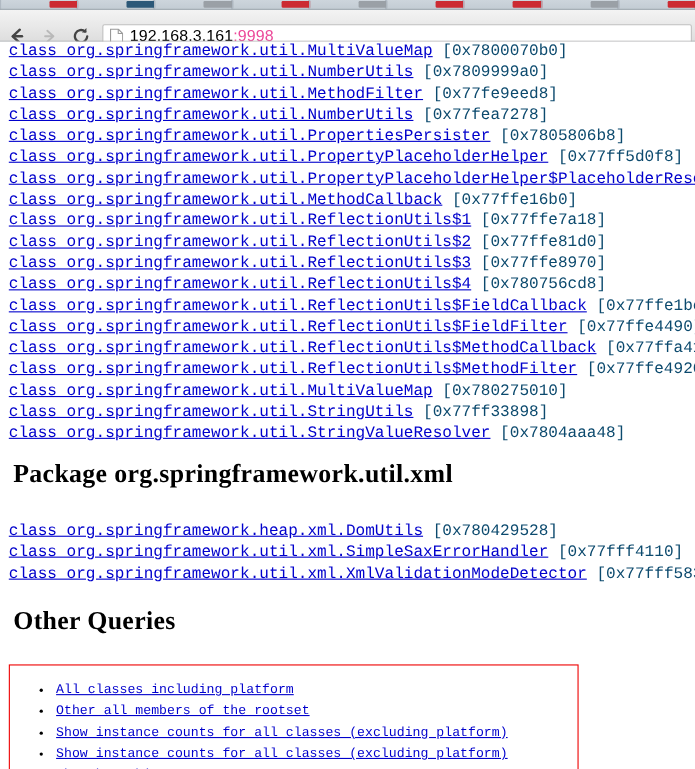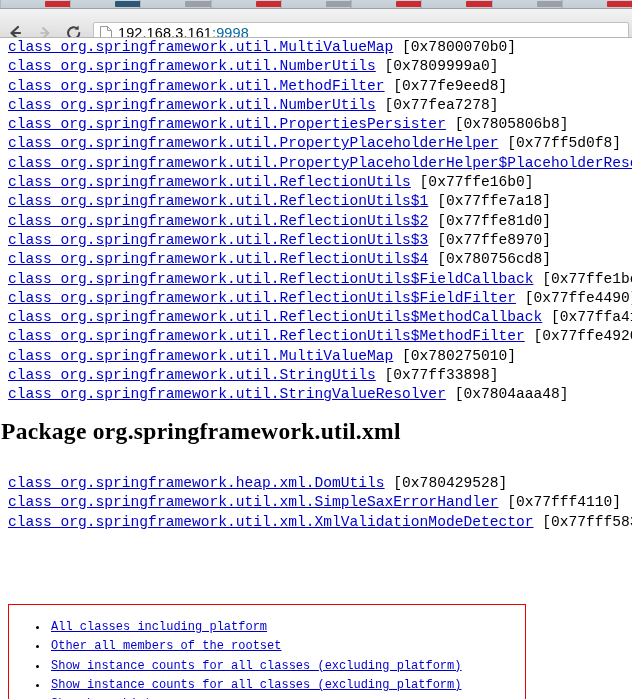--- a/index.html
+++ b/index.html
@@ -106,21 +106,21 @@
     margin-top: 1px;
     display: block;
   }
   #url-text {
     font-family: "Liberation Sans", sans-serif;
     font-size: 14.5px;
     color: #000000;
     white-space: nowrap;
     letter-spacing: 0.1px;
   }
-  #url-text .url-port { color: #0369a1; }
+  #url-text .url-port { color: #ec4899; }
 
   
   #page-content {
     position: absolute;
     top: 38px; left: 0;
     width: 632px;
     height: 661px;
     background: #ffffff;
     overflow: hidden;
   }
@@ -132,31 +132,31 @@
     color: #000000;
     white-space: nowrap;
     padding-left: 8px;
     height: 19.3px;
   }
   .class-link {
     color: #0000cc;
     text-decoration: underline;
   }
   .class-addr {
-    color: #000000;
+    color: #0c4a6e;
     text-decoration: none;
   }
 
   h2.section-heading {
     font-family: "Liberation Serif", serif;
     font-size: 23.5px;
     font-weight: bold;
     color: #000000;
     margin: 0;
-    padding: 0 0 0 1px;
+    padding: 0 0 0 12px;
     white-space: nowrap;
     letter-spacing: 0.3px;
   }
 
   #package-heading { position: absolute; top: 380px; left: 0; }
   #package-xml-list { position: absolute; top: 436px; left: 0; }
 
   #other-queries-heading { position: absolute; top: 514px; left: 0; }
 
   #other-queries-box {
@@ -254,21 +254,21 @@
 <div id="page-content">
 
   <div id="class-list-top">
       <div class="class-line"><a class="class-link" href="#">class org.springframework.util.MultiValueMap</a><span class="class-addr"> [0x7800070b0]</span></div>
       <div class="class-line"><a class="class-link" href="#">class org.springframework.util.NumberUtils</a><span class="class-addr"> [0x7809999a0]</span></div>
       <div class="class-line"><a class="class-link" href="#">class org.springframework.util.MethodFilter</a><span class="class-addr"> [0x77fe9eed8]</span></div>
       <div class="class-line"><a class="class-link" href="#">class org.springframework.util.NumberUtils</a><span class="class-addr"> [0x77fea7278]</span></div>
       <div class="class-line"><a class="class-link" href="#">class org.springframework.util.PropertiesPersister</a><span class="class-addr"> [0x7805806b8]</span></div>
       <div class="class-line"><a class="class-link" href="#">class org.springframework.util.PropertyPlaceholderHelper</a><span class="class-addr"> [0x77ff5d0f8]</span></div>
       <div class="class-line"><a class="class-link" href="#">class org.springframework.util.PropertyPlaceholderHelper$PlaceholderResolver</a></div>
-      <div class="class-line"><a class="class-link" href="#">class org.springframework.util.ReflectionUtils</a><span class="class-addr"> [0x77ffe16b0]</span></div>
+      <div class="class-line"><a class="class-link" href="#">class org.springframework.util.MethodCallback</a><span class="class-addr"> [0x77ffe16b0]</span></div>
       <div class="class-line"><a class="class-link" href="#">class org.springframework.util.ReflectionUtils$1</a><span class="class-addr"> [0x77ffe7a18]</span></div>
       <div class="class-line"><a class="class-link" href="#">class org.springframework.util.ReflectionUtils$2</a><span class="class-addr"> [0x77ffe81d0]</span></div>
       <div class="class-line"><a class="class-link" href="#">class org.springframework.util.ReflectionUtils$3</a><span class="class-addr"> [0x77ffe8970]</span></div>
       <div class="class-line"><a class="class-link" href="#">class org.springframework.util.ReflectionUtils$4</a><span class="class-addr"> [0x780756cd8]</span></div>
       <div class="class-line"><a class="class-link" href="#">class org.springframework.util.ReflectionUtils$FieldCallback</a><span class="class-addr"> [0x77ffe1bc0]</span></div>
       <div class="class-line"><a class="class-link" href="#">class org.springframework.util.ReflectionUtils$FieldFilter</a><span class="class-addr"> [0x77ffe4490]</span></div>
       <div class="class-line"><a class="class-link" href="#">class org.springframework.util.ReflectionUtils$MethodCallback</a><span class="class-addr"> [0x77ffa4128]</span></div>
       <div class="class-line"><a class="class-link" href="#">class org.springframework.util.ReflectionUtils$MethodFilter</a><span class="class-addr"> [0x77ffe4920]</span></div>
       <div class="class-line"><a class="class-link" href="#">class org.springframework.util.MultiValueMap</a><span class="class-addr"> [0x780275010]</span></div>
       <div class="class-line"><a class="class-link" href="#">class org.springframework.util.StringUtils</a><span class="class-addr"> [0x77ff33898]</span></div>
@@ -276,20 +276,21 @@
     </div>
 
   <h2 id="package-heading" class="section-heading">Package org.springframework.util.xml</h2>
 
   <div id="package-xml-list">
       <div class="class-line"><a class="class-link" href="#">class org.springframework.heap.xml.DomUtils</a><span class="class-addr"> [0x780429528]</span></div>
       <div class="class-line"><a class="class-link" href="#">class org.springframework.util.xml.SimpleSaxErrorHandler</a><span class="class-addr"> [0x77fff4110]</span></div>
       <div class="class-line"><a class="class-link" href="#">class org.springframework.util.xml.XmlValidationModeDetector</a><span class="class-addr"> [0x77fff5830]</span></div>
     </div>
 
+  <h2 id="other-queries-heading" class="section-heading">Other Queries</h2>
 
   <div id="other-queries-box">
     <ul id="other-queries-list">
         <li><a href="#">All classes including platform</a></li>
         <li><a href="#">Other all members of the rootset</a></li>
         <li><a href="#">Show instance counts for all classes (excluding platform)</a></li>
         <li><a href="#">Show instance counts for all classes (excluding platform)</a></li>
         <li><a href="#">Show heap histogram</a></li>
       </ul>
   </div>

